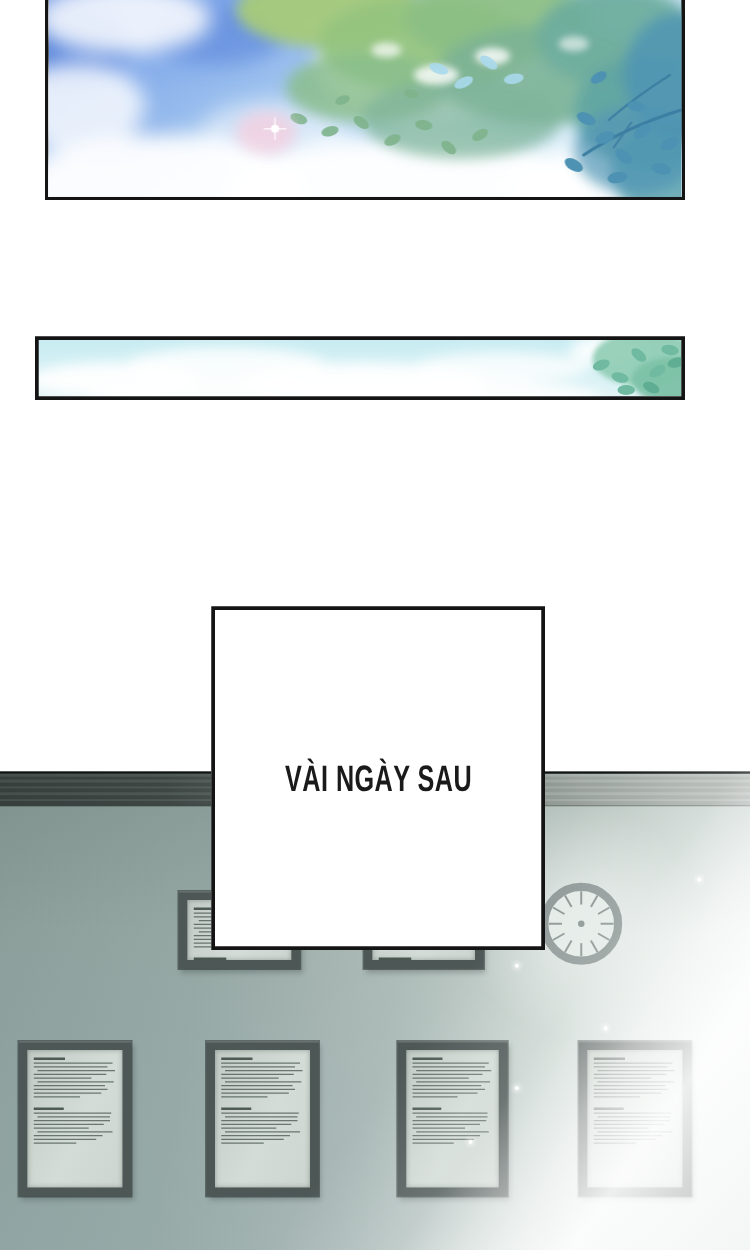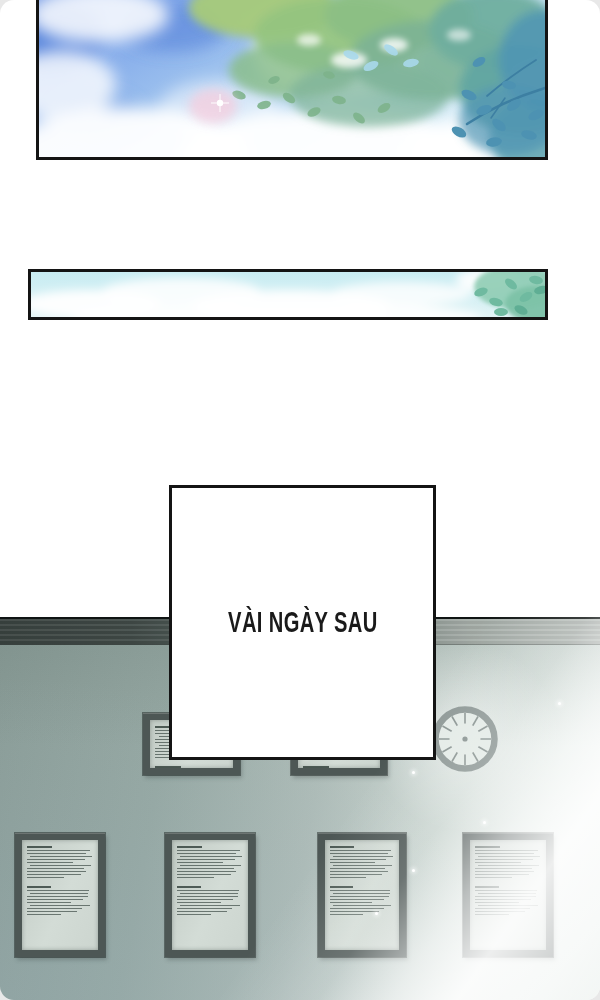--- a/index.html
+++ b/index.html
@@ -4,21 +4,21 @@
 <style>
   :root{
     --page-bg:#ffffff; --panel-border:#141414; --caption-text:#1a1a1a;
     --rail-dark:#404a47; --rail-light:#b9bfbb;
     --wall-dark:#8a9c97; --wall-light:#eaf0ed;
     --frame-wood:#4d5755; --paper:#cdd6d0; --doc-ink:#2a3833;
     --clock-ring:#8e9896;
   }
   html,body{margin:0;padding:0;}
   body{font-family:"Liberation Sans","DejaVu Sans",sans-serif;background:#e8e8e8;}
-  .page{position:relative;width:600px;height:1000px;background:var(--page-bg);overflow:hidden;margin:0 auto;border-radius:14px;}
+  .page{position:relative;width:600px;height:1000px;background:var(--page-bg);overflow:hidden;margin:0 auto;}
 
   
   .panel{position:absolute;box-sizing:border-box;border:3px solid var(--panel-border);overflow:hidden;}
   .panel-sky{left:36px;top:0;width:512px;height:160px;border-top:none;
     background:linear-gradient(150deg,#6a93e4 0%,#82a9ea 18%,#a2c6ef 42%,#c3e0f5 62%,#daeef8 80%,#eef8fb 100%);}
   .panel-strip{left:28px;top:269px;width:520px;height:51px;
     background:linear-gradient(to bottom,#c8ecf2 0%,#d5f0f4 55%,#e2f4f6 100%);}
   .panel svg{display:block;width:100%;height:100%;}
 
   

